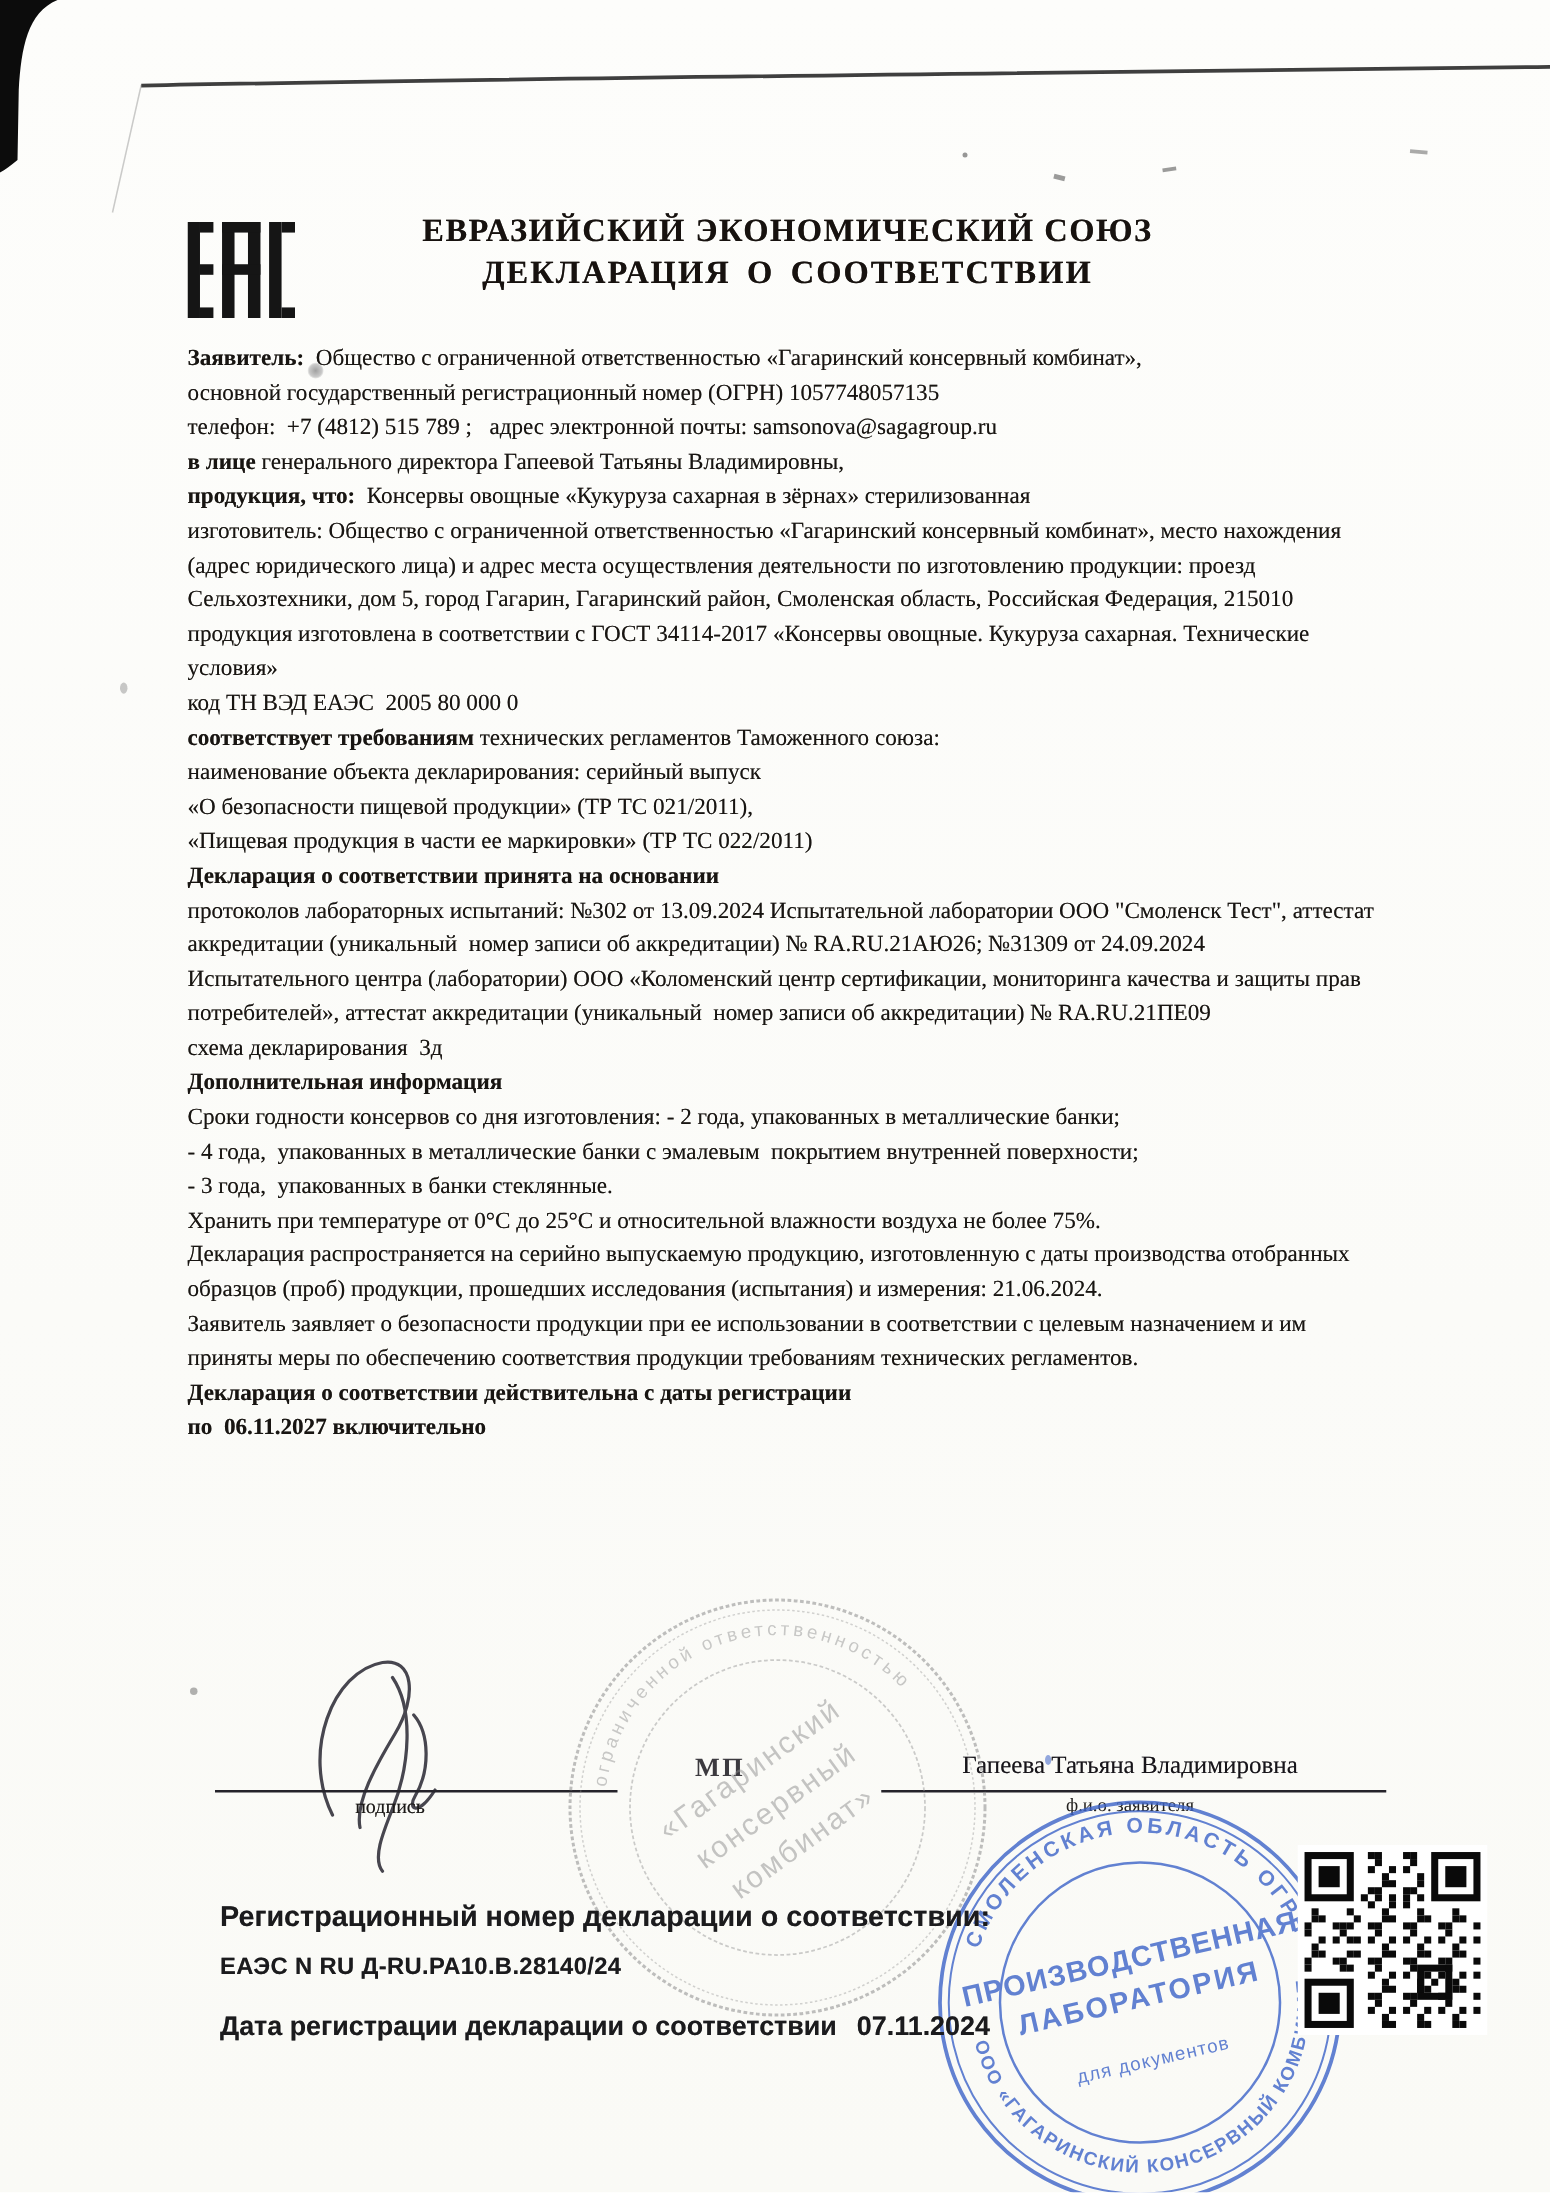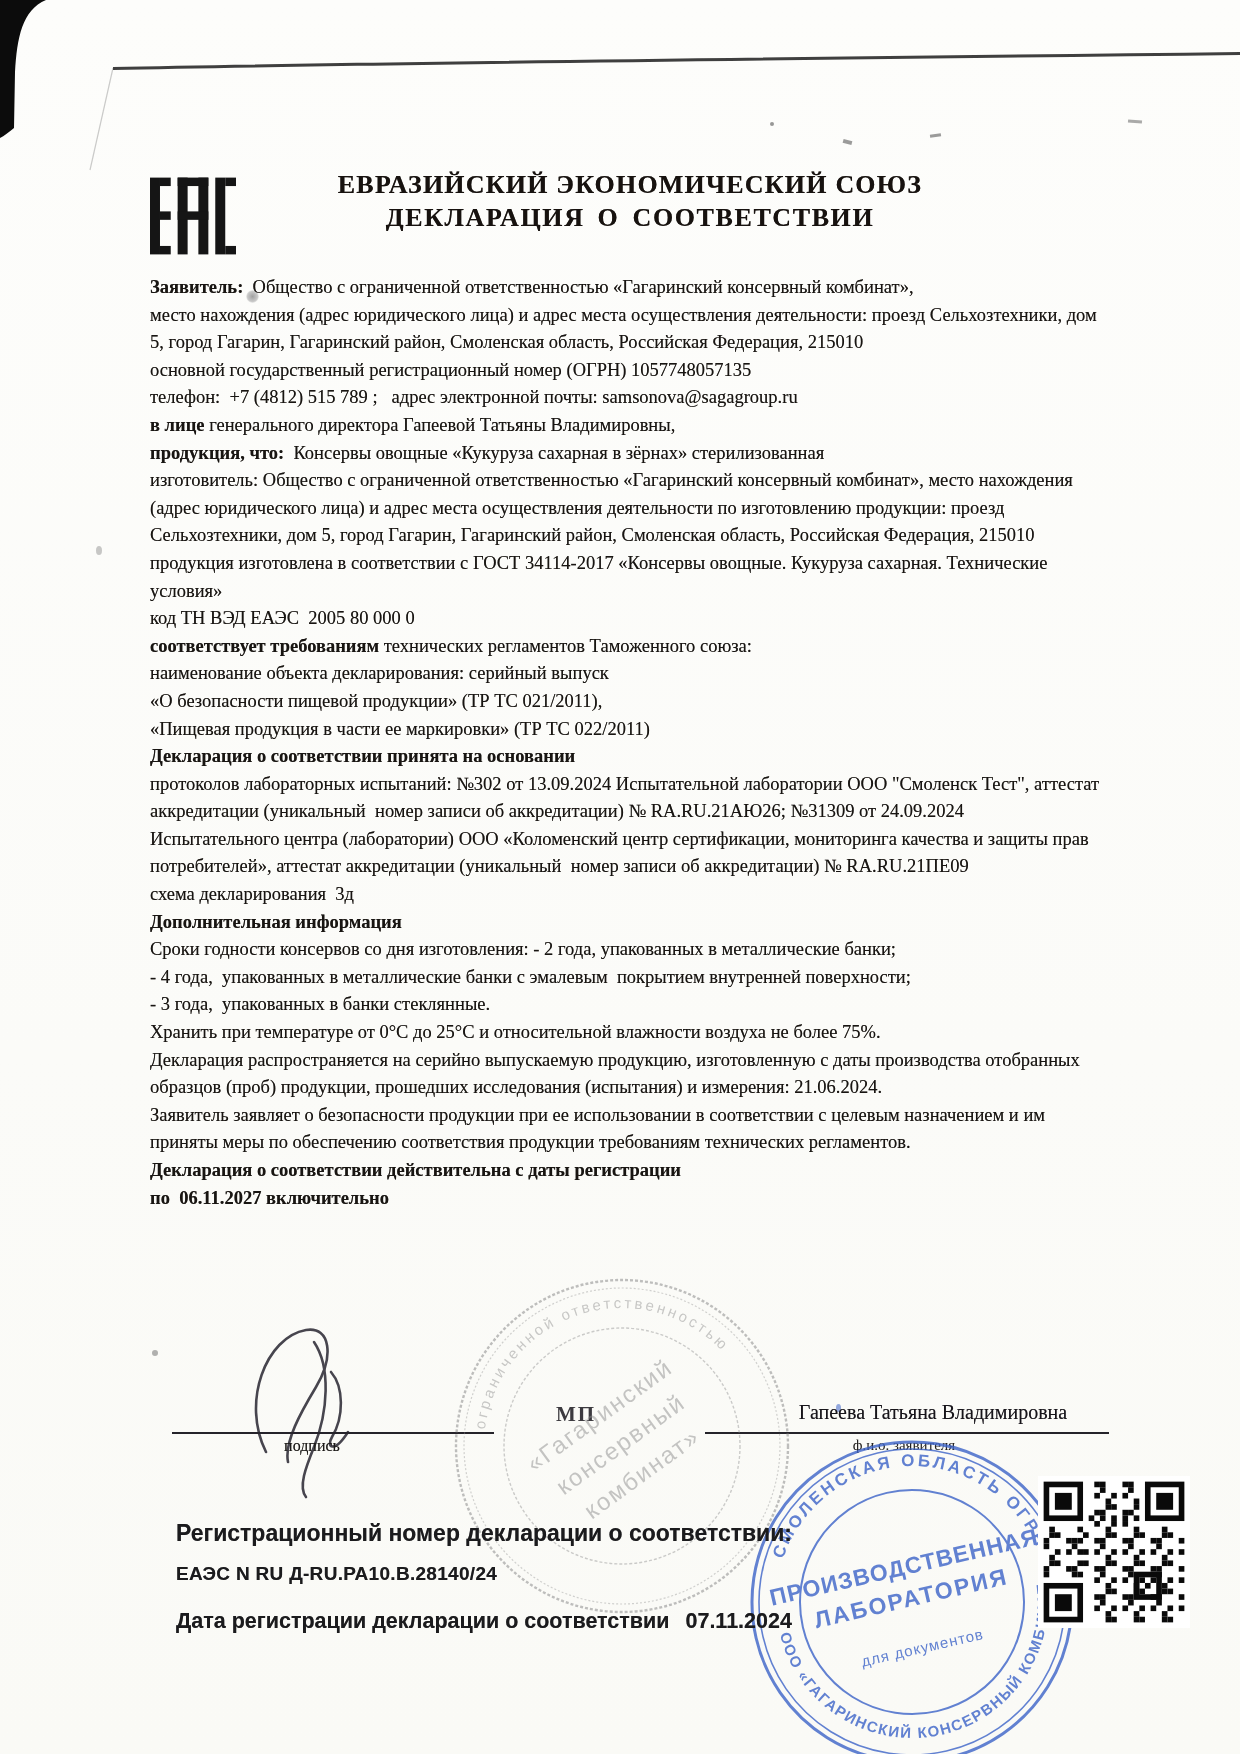--- a/index.html
+++ b/index.html
@@ -20,21 +20,21 @@
             text-shadow:0 0 .45px rgba(25,20,15,.55);}
   .doc-body p{margin:0;white-space:pre-wrap;}
   .doc-body p b{font-weight:700;}
   .doc-body p.ind{padding-left:7px;}
   
   .sig-line{position:absolute;border-top:2.4px solid #25232a;}
   .sig-caption{position:absolute;font-size:16px;color:#1c1a18;text-align:center;
                text-shadow:0 0 .4px rgba(25,20,15,.5);}
   .mp-mark{position:absolute;left:556px;top:1402px;font-size:21px;font-weight:600;
            color:#3c3a3f;letter-spacing:2px;}
-  .fio-name{position:absolute;left:717px;top:1401px;width:432px;text-align:center;
+  .fio-name{position:absolute;left:688px;top:1401px;width:432px;text-align:center;
             font-size:20px;color:#17151a;text-shadow:0 0 .4px rgba(25,20,30,.5);}
   .fio-caption{position:absolute;left:688px;top:1437px;width:432px;text-align:center;
                font-size:15px;color:#23211f;}
   
   .reg{position:absolute;left:176px;font-family:"Liberation Sans", sans-serif;
        font-weight:700;color:#1b1b1d;text-shadow:0 0 .4px rgba(20,20,25,.55);}
   .reg-label{top:1520px;font-size:23px;}
   .reg-number{top:1563px;font-size:19px;letter-spacing:.3px;}
   .reg-date{top:1609px;font-size:21.5px;}
   .reg-date .val{margin-left:16px;}
@@ -84,21 +84,20 @@
     </g>
   </svg>
 
   <div class="title-block">
     <div class="t1">ЕВРАЗИЙСКИЙ ЭКОНОМИЧЕСКИЙ СОЮЗ</div>
     <div class="t2">ДЕКЛАРАЦИЯ О СООТВЕТСТВИИ</div>
   </div>
 
   <div class="doc-body">
     <p><b>Заявитель:</b><span>  Общество с ограниченной ответственностью «Гагаринский консервный комбинат»,</span></p>
-    <p><span>место нахождения (адрес юридического лица) и адрес места осуществления деятельности: проезд Сельхозтехники, дом 5, город Гагарин, Гагаринский район, Смоленская область, Российская Федерация, 215010</span></p>
     <p><span>основной государственный регистрационный номер (ОГРН) 1057748057135</span></p>
     <p><span>телефон:  +7 (4812) 515 789 ;   адрес электронной почты: samsonova@sagagroup.ru</span></p>
     <p><b>в лице</b><span> генерального директора Гапеевой Татьяны Владимировны,</span></p>
     <p><b>продукция, что:</b><span>  Консервы овощные «Кукуруза сахарная в зёрнах» стерилизованная</span></p>
     <p><span>изготовитель: Общество с ограниченной ответственностью «Гагаринский консервный комбинат», место нахождения (адрес юридического лица) и адрес места осуществления деятельности по изготовлению продукции: проезд Сельхозтехники, дом 5, город Гагарин, Гагаринский район, Смоленская область, Российская Федерация, 215010</span></p>
     <p><span>продукция изготовлена в соответствии с ГОСТ 34114-2017 «Консервы овощные. Кукуруза сахарная. Технические условия»</span></p>
     <p><span>код ТН ВЭД ЕАЭС  2005 80 000 0</span></p>
     <p><b>соответствует требованиям</b><span> технических регламентов Таможенного союза:</span></p>
     <p><span>наименование объекта декларирования: серийный выпуск</span></p>
     <p><span>«О безопасности пищевой продукции» (ТР ТС 021/2011),</span></p>

